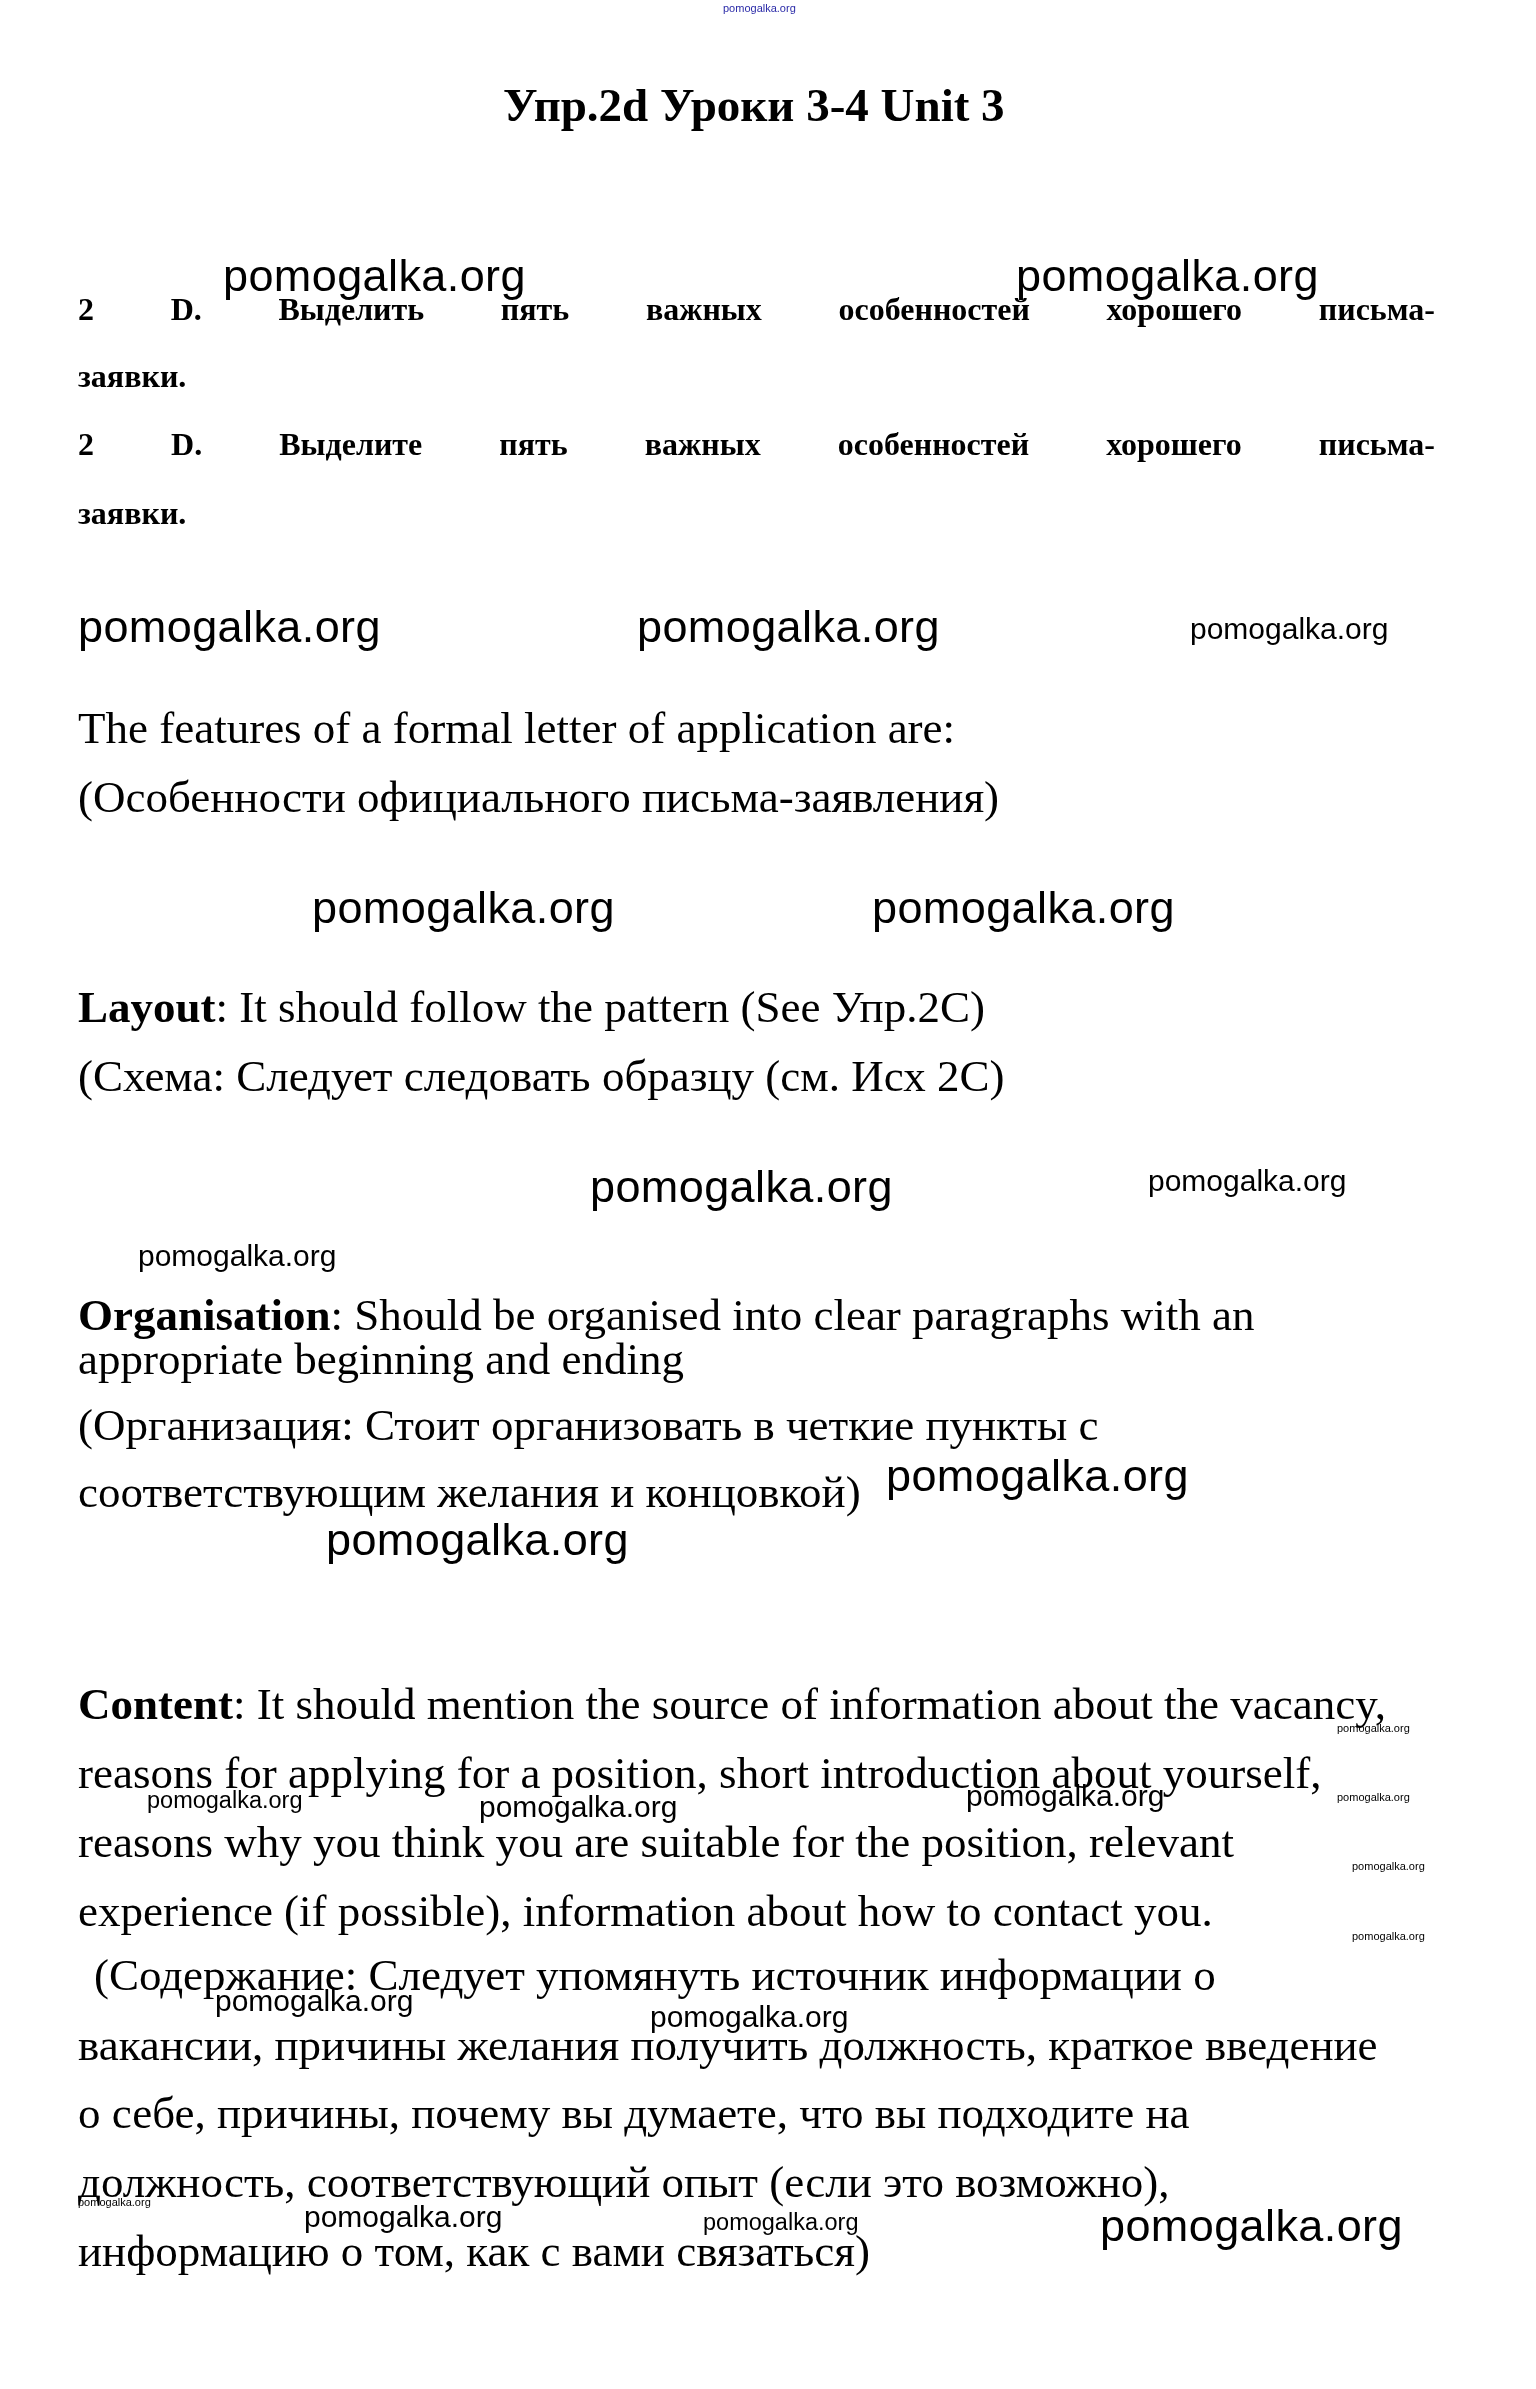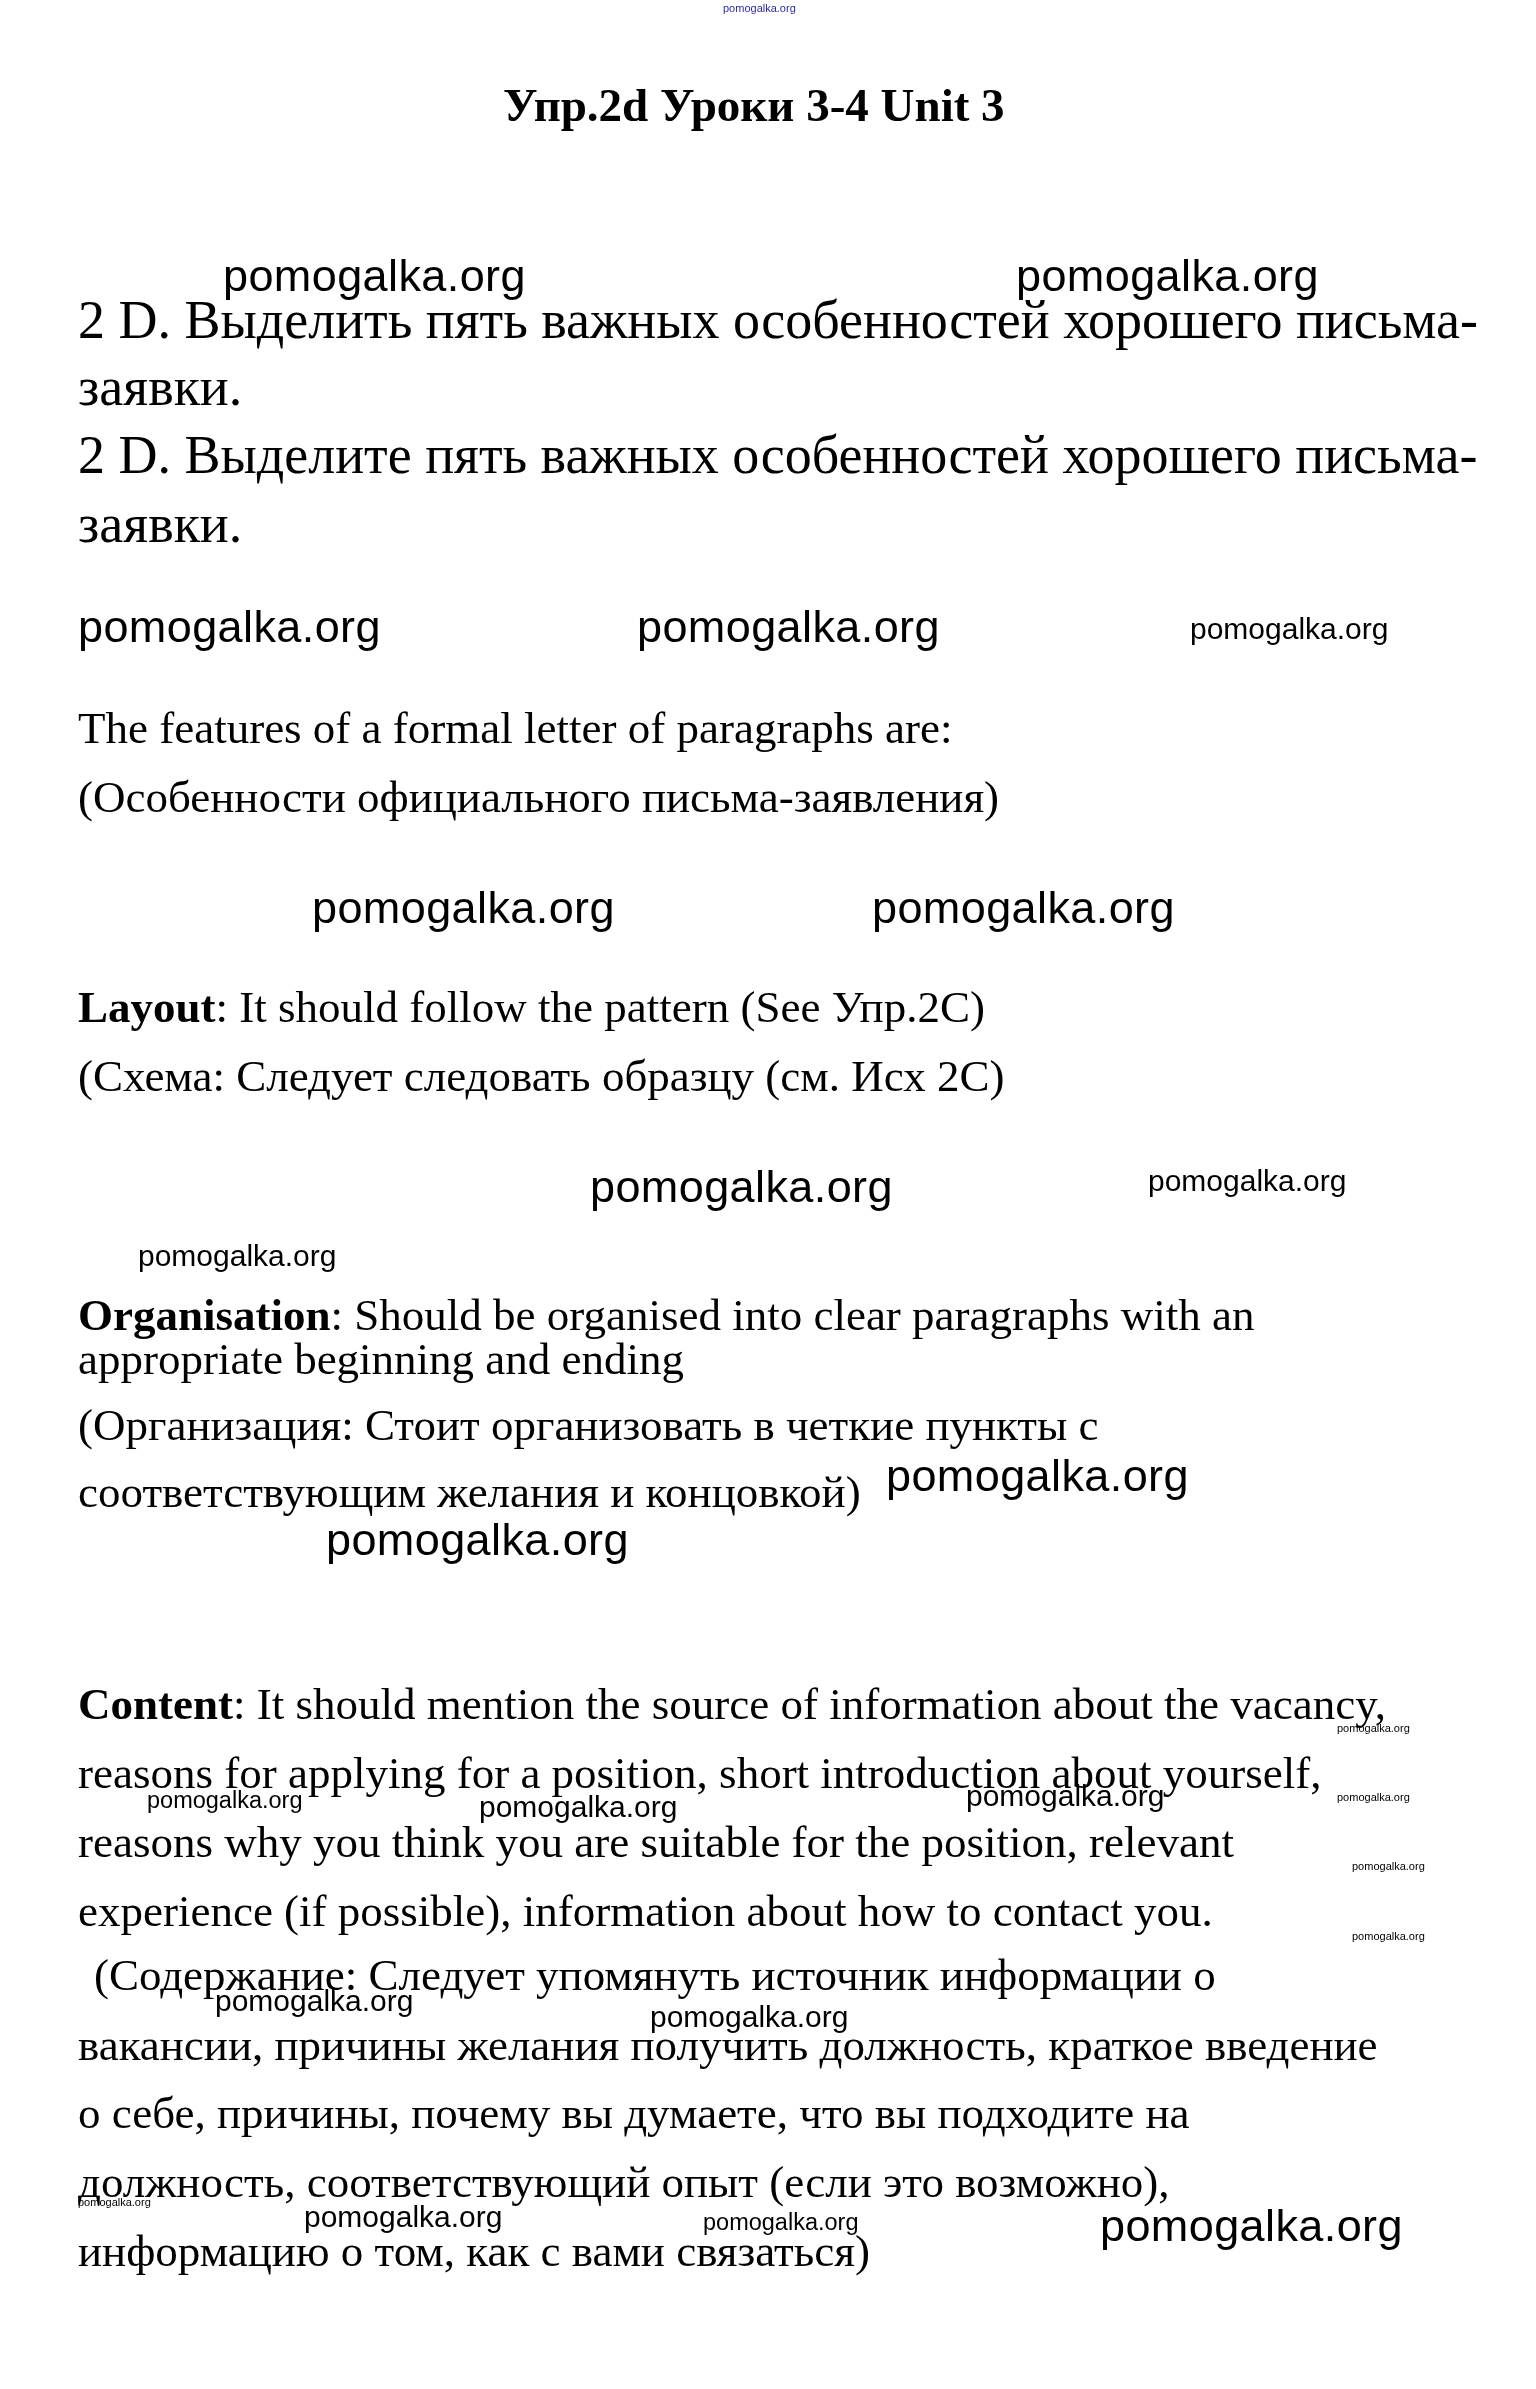--- a/index.html
+++ b/index.html
@@ -2,21 +2,21 @@
 <html style="font-size:12.6px"><head>
 <meta charset="utf-8">
 <style>
   html, body { margin: 0; padding: 0; background: #ffffff; }
   body { width: 1537px; height: 2389px; position: relative; overflow: hidden; }
   .page { position: absolute; left: 0; top: 0; width: 1258px; height: 2389px; background: #fff; }
   .ln { position: absolute; left: 78px; white-space: nowrap; color: #000;
         font-family: "Liberation Serif", "DejaVu Serif", serif; font-size: 45px; line-height: 1; }
   .ln b { font-weight: bold; }
   .title { font-weight: bold; font-size: 47px; }
-  .task { font-weight: normal; font-size: 54px; }
+  .task { font-weight: bold; font-size: 32px; }
   .just { width: 1357px; text-align-last: justify; text-align: justify; }
   .wm { position: absolute; white-space: nowrap; color: #000; line-height: 1;
         font-family: "Liberation Sans", "DejaVu Sans", sans-serif; }
   .wm-xl { font-size: 45px; letter-spacing: 0.4px; }
   .wm-m  { font-size: 30px; }
   .wm-s  { font-size: 23.5px; }
   .wm-xs { font-size: 11px; }
   .wm-top { font-size: 11px; color: #2a2aa8; }
 </style>
 </head>
@@ -26,21 +26,21 @@
 
   <div class="wm wm-top" style="left:723px; top:3.1px;">pomogalka.org</div>
 
   <div class="ln title" style="left:503px; top:82px;">Упр.2d Уроки 3-4 Unit 3</div>
 
   <div class="ln task just" style="top:293px;">2 D. Выделить пять важных особенностей хорошего письма-</div>
   <div class="ln task" style="top:360px;">заявки.</div>
   <div class="ln task just" style="top:428px;">2 D. Выделите пять важных особенностей хорошего письма-</div>
   <div class="ln task" style="top:497px;">заявки.</div>
 
-  <div class="ln" style="top:706px;">The features of a formal letter of paragraphs are:</div>
+  <div class="ln" style="top:706px;">The features of a formal letter of application are:</div>
   <div class="ln" style="top:775px;">(Особенности официального письма-заявления)</div>
 
   <div class="ln" style="top:985px;"><b>Layout</b><span>: It should follow the pattern (See Упр.2C)</span></div>
   <div class="ln" style="top:1054px;">(Схема: Следует следовать образцу (см. Исх 2C)</div>
 
   <div class="ln" style="top:1265px;margin-top:28px;"><b>Organisation</b><span>: Should be organised into clear paragraphs with an</span></div>
   <div class="ln" style="top:1337px;">appropriate beginning and ending</div>
   <div class="ln" style="top:1403px;">(Организация: Стоит организовать в четкие пункты с</div>
   <div class="ln" style="top:1470px;">соответствующим желания и концовкой)</div>
 

